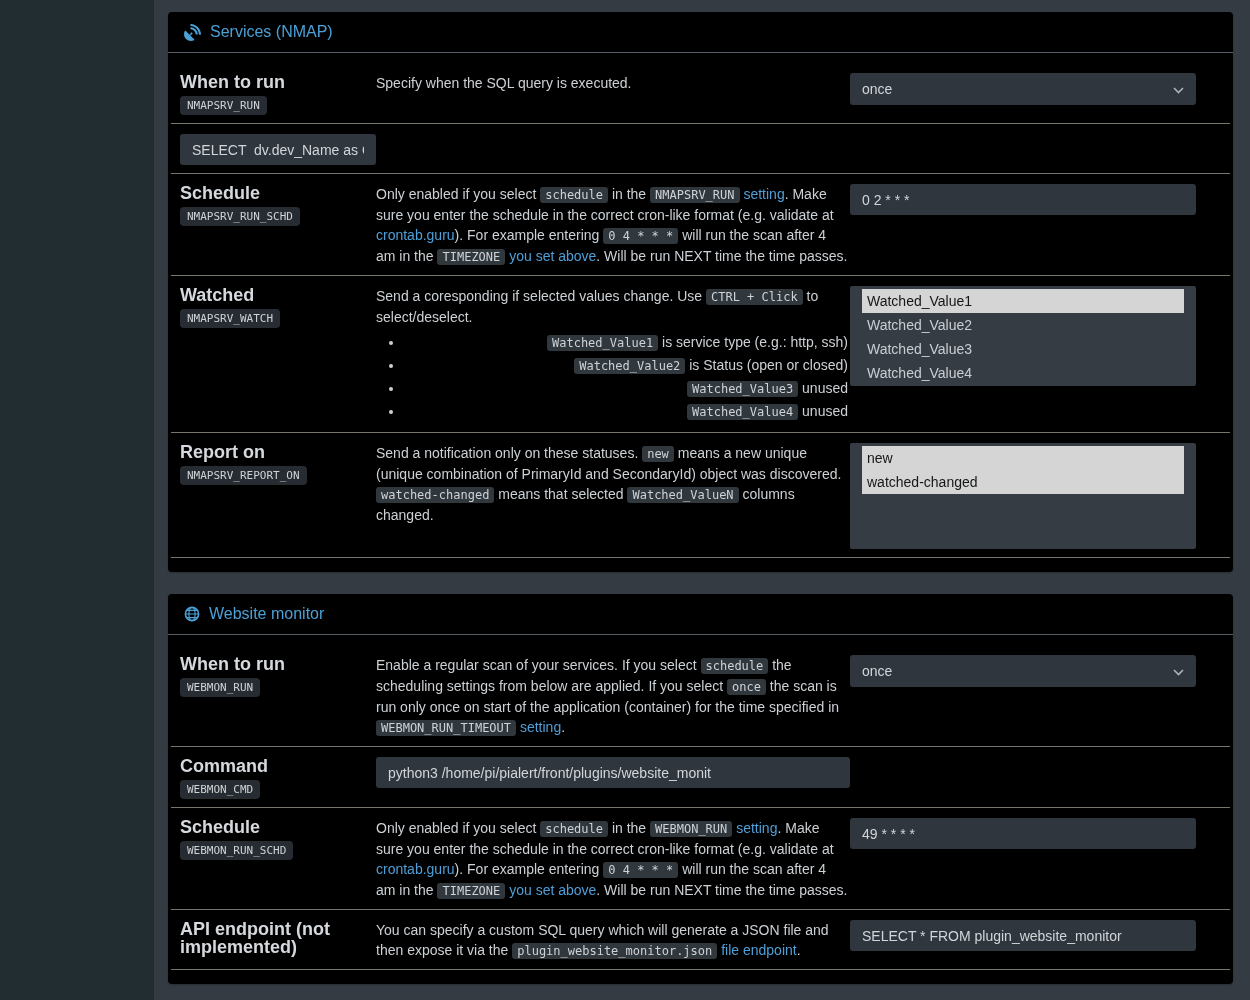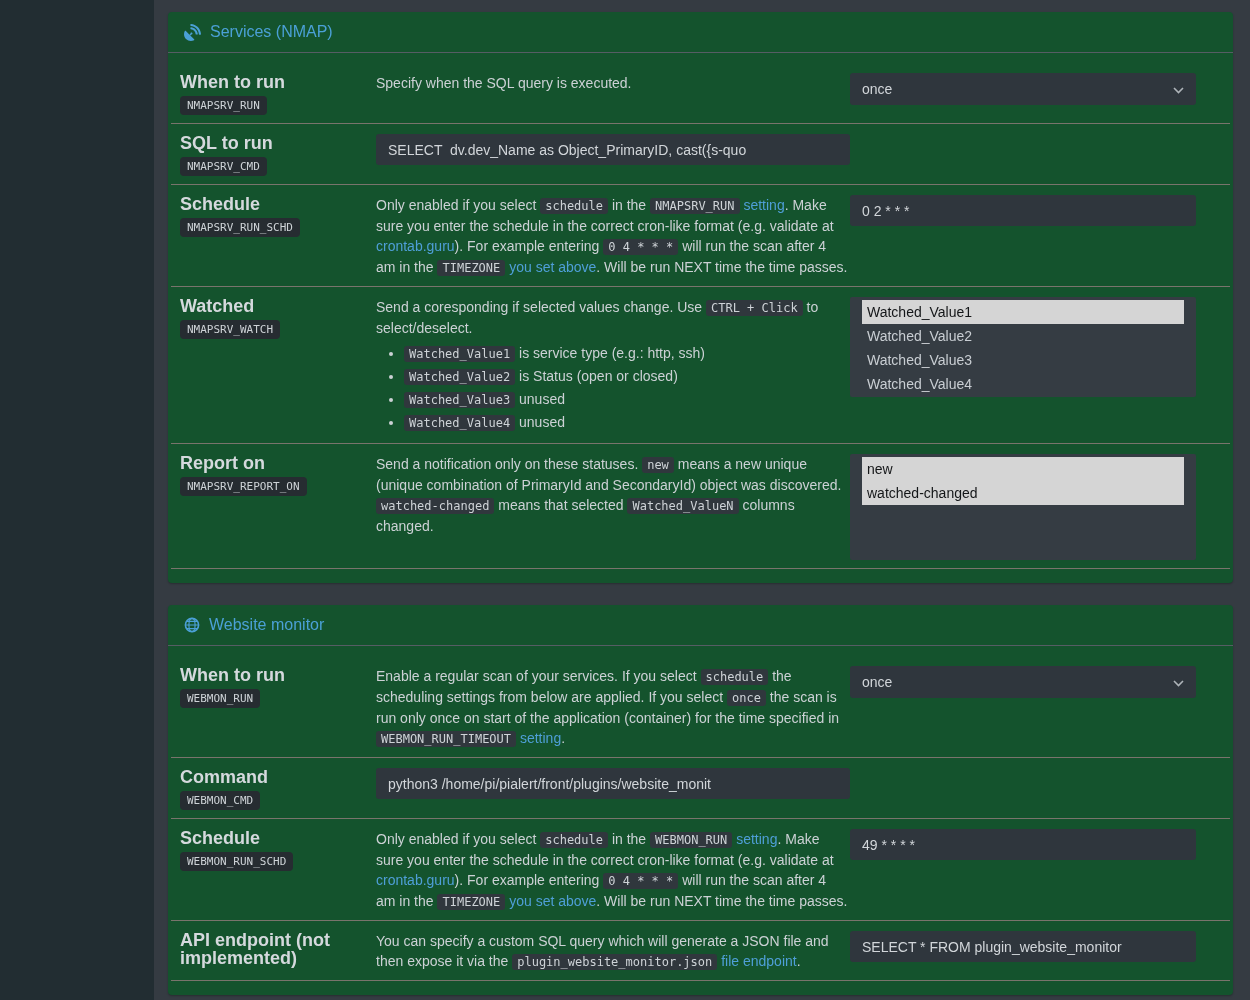--- a/index.html
+++ b/index.html
@@ -5,21 +5,21 @@
   html,body{margin:0;padding:0;}
   body{
     width:1250px;height:1000px;overflow:hidden;
     background:#353b42;
     font-family:"Liberation Sans", sans-serif;
     -webkit-font-smoothing:antialiased;
   }
   .sidebar{position:absolute;left:0;top:0;width:154px;height:1000px;background:#222d32;}
   .content{position:absolute;left:154px;top:0;width:1096px;padding:12px 0 0 14px;box-sizing:border-box;}
   .panel{
-    background:#14532d;border-radius:4px;width:1065px;margin-bottom:22px;
+    background:#000000;border-radius:4px;width:1065px;margin-bottom:22px;
     box-shadow:0 1px 2px rgba(0,0,0,.25);
   }
   .panel-header{
     height:40px;display:flex;align-items:center;gap:9px;padding:0 16px;
     border-bottom:1px solid #565d64;color:#4ba0d6;font-size:16px;
   }
   .hicon{display:flex;align-items:center;}
   .rows{padding:10px 3px 14px;}
   .row{
     display:grid;grid-template-columns:196px 474px 346px;
@@ -32,21 +32,21 @@
     display:inline-block;margin-top:5px;background:#262c31;color:#ced3d7;
     font-family:"DejaVu Sans Mono", monospace;font-size:11px;
     padding:3px 7px;border-radius:4px;
   }
   .desc{color:#ccd1d5;font-size:14px;line-height:20px;padding-right:2px;padding-top:2px;}
   .desc .code{
     background:#30373d;font-family:"DejaVu Sans Mono", monospace;font-size:12px;
     padding:1px 5px;border-radius:3px;color:#ced3d7;white-space:nowrap;
   }
   .desc .link{color:#4f9fd8;cursor:pointer;}
-  .bullets{margin:5px 0 0;padding-left:28px;}
+  .bullets{margin:5px 0 0;padding-left:28px;text-align:right;}
   .bullets li{margin:2px 0;color:#ccd1d5;}
   .col-value{padding-top:2px;}
   .sel,.txt,.numwrap,.listbox{width:100%;box-sizing:border-box;}
   .sel{
     height:32px;background:#2f363d;border-radius:3px;display:flex;align-items:center;
     justify-content:space-between;padding:0 12px;color:#d2d6da;font-size:14px;cursor:pointer;
   }
   .txt{
     height:31px;background:#2f363d;border:none;border-radius:3px;color:#d2d6da;
     font-size:14px;padding:0 12px;font-family:"Liberation Sans", sans-serif;outline:none;
@@ -76,21 +76,20 @@
           <div class="col-value">
             <div class="sel">
               <span class="selval">once</span>
               <span class="chev"><svg width="11" height="7" viewBox="0 0 11 7">
                   <path d="M1 1l4.5 4.5L10 1" fill="none" stroke="#aeb4b9" stroke-width="1.6"></path>
                 </svg></span>
             </div>
           </div>
         </div>
         <div class="row">
-          <div class="col-label"><div class="label">SQL to run</div><span class="codebadge">NMAPSRV_CMD</span></div>
           <div class="col-value"><input class="txt" type="text" value="SELECT  dv.dev_Name as Object_PrimaryID, cast({s-quo" style=""></div>
         </div>
         <div class="row">
           <div class="col-label"><div class="label">Schedule</div><span class="codebadge">NMAPSRV_RUN_SCHD</span></div>
           <div class="desc"><span class="t">Only enabled if you select </span><span class="code">schedule</span><span class="t"> in the </span><span class="code">NMAPSRV_RUN</span><span class="t"> </span><span class="link">setting</span><span class="t">. Make sure you enter the schedule in the correct cron-like format (e.g. validate at </span><span class="link">crontab.guru</span><span class="t">). For example entering </span><span class="code">0 4 * * *</span><span class="t"> will run the scan after 4 am in the </span><span class="code">TIMEZONE</span><span class="t"> </span><span class="link">you set above</span><span class="t">. Will be run NEXT time the time passes.</span></div>
           <div class="col-value"><input class="txt" type="text" value="0 2 * * *" style=""></div>
         </div>
         <div class="row">
           <div class="col-label"><div class="label">Watched</div><span class="codebadge">NMAPSRV_WATCH</span></div>
           <div class="desc"><span class="t">Send a coresponding if selected values change. Use </span><span class="code">CTRL + Click</span><span class="t"> to select/deselect.</span><ul class="bullets">

